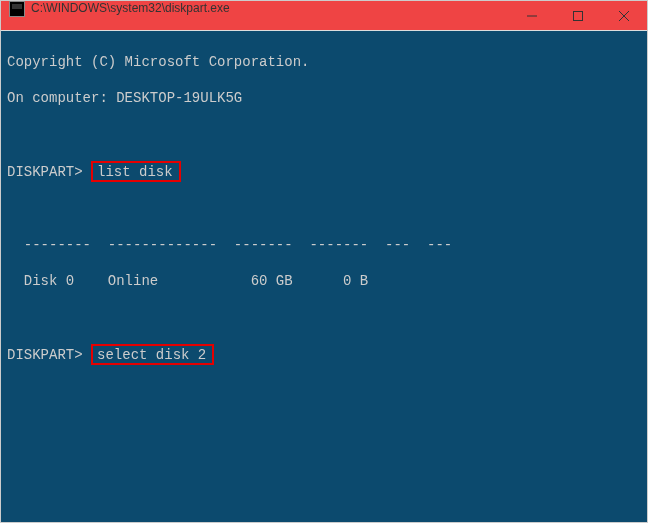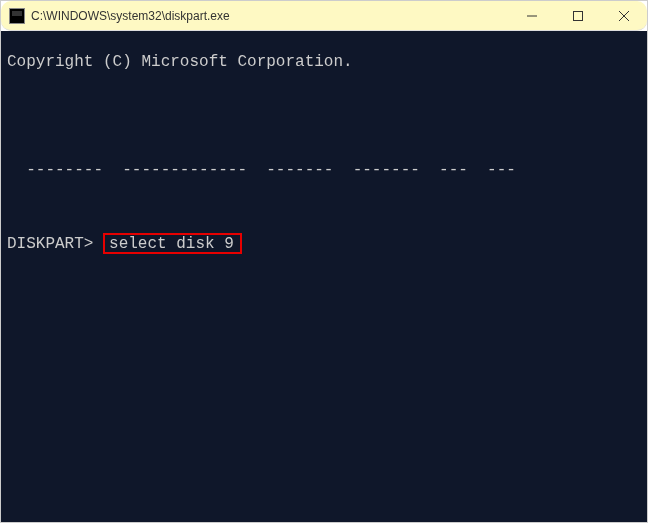--- a/index.html
+++ b/index.html
@@ -6,25 +6,24 @@
   body {
     font-family: "Segoe UI", Tahoma, sans-serif;
     background: #fff;
     width: 648px;
     height: 523px;
     overflow: hidden;
     border: 1px solid #ccc;
   }
   .titlebar {
     height: 30px;
-    background: #fef9c3;
+    background: #ef4444;
     display: flex;
-    align-items: center;
+    align-items: flex-start;
     border-bottom: 1px solid #ddd;
-    border-radius: 10px;
   }
   .titlebar .icon {
     width: 16px;
     height: 16px;
     margin: 0 6px 0 8px;
     background: #000;
     border: 1px solid #888;
     position: relative;
   }
   .titlebar .icon::after {
@@ -43,24 +42,24 @@
     width: 46px;
     height: 100%;
     display: flex;
     align-items: center;
     justify-content: center;
     font-size: 13px;
     color: #333;
   }
   .winbtn svg { stroke: #333; stroke-width: 1; fill: none; }
   .console {
-    background: #0f172a;
+    background: #0c4a6e;
     color: #ccc;
     font-family: Consolas, "Courier New", monospace;
-    font-size: 16px;
+    font-size: 14px;
     line-height: 18px;
     padding: 4px 6px;
     height: calc(100% - 30px);
     white-space: pre;
     overflow: hidden;
   }
   .cmd-hl {
     border: 2px solid #e60000;
     padding: 1px 6px 0px 4px;
     display: inline-block;
@@ -89,25 +88,28 @@
       <svg width="10" height="10">
           <line x1="0" y1="0" x2="10" y2="10"></line>
           <line x1="10" y1="0" x2="0" y2="10"></line>
         </svg>
     </div>
   </div>
 </div>
 
 <div class="console">
 <span class="conline">Copyright (C) Microsoft Corporation.</span>
+<span class="conline">On computer: DESKTOP-19ULK5G</span>
 <span class="conline"></span>
+<span class="conline"><span>DISKPART&gt;</span> <span class="cmd-hl">list disk</span></span>
 <span class="conline"></span>
 <span class="conline">  --------  -------------  -------  -------  ---  ---</span>
+<span class="conline">  Disk 0    Online           60 GB      0 B</span>
 <span class="conline"></span>
-<span class="conline"><span>DISKPART&gt;</span> <span class="cmd-hl">select disk 9</span></span>
+<span class="conline"><span>DISKPART&gt;</span> <span class="cmd-hl">select disk 2</span></span>
 <span class="conline"></span>
 
 
 
 
 
 
 
 
 

